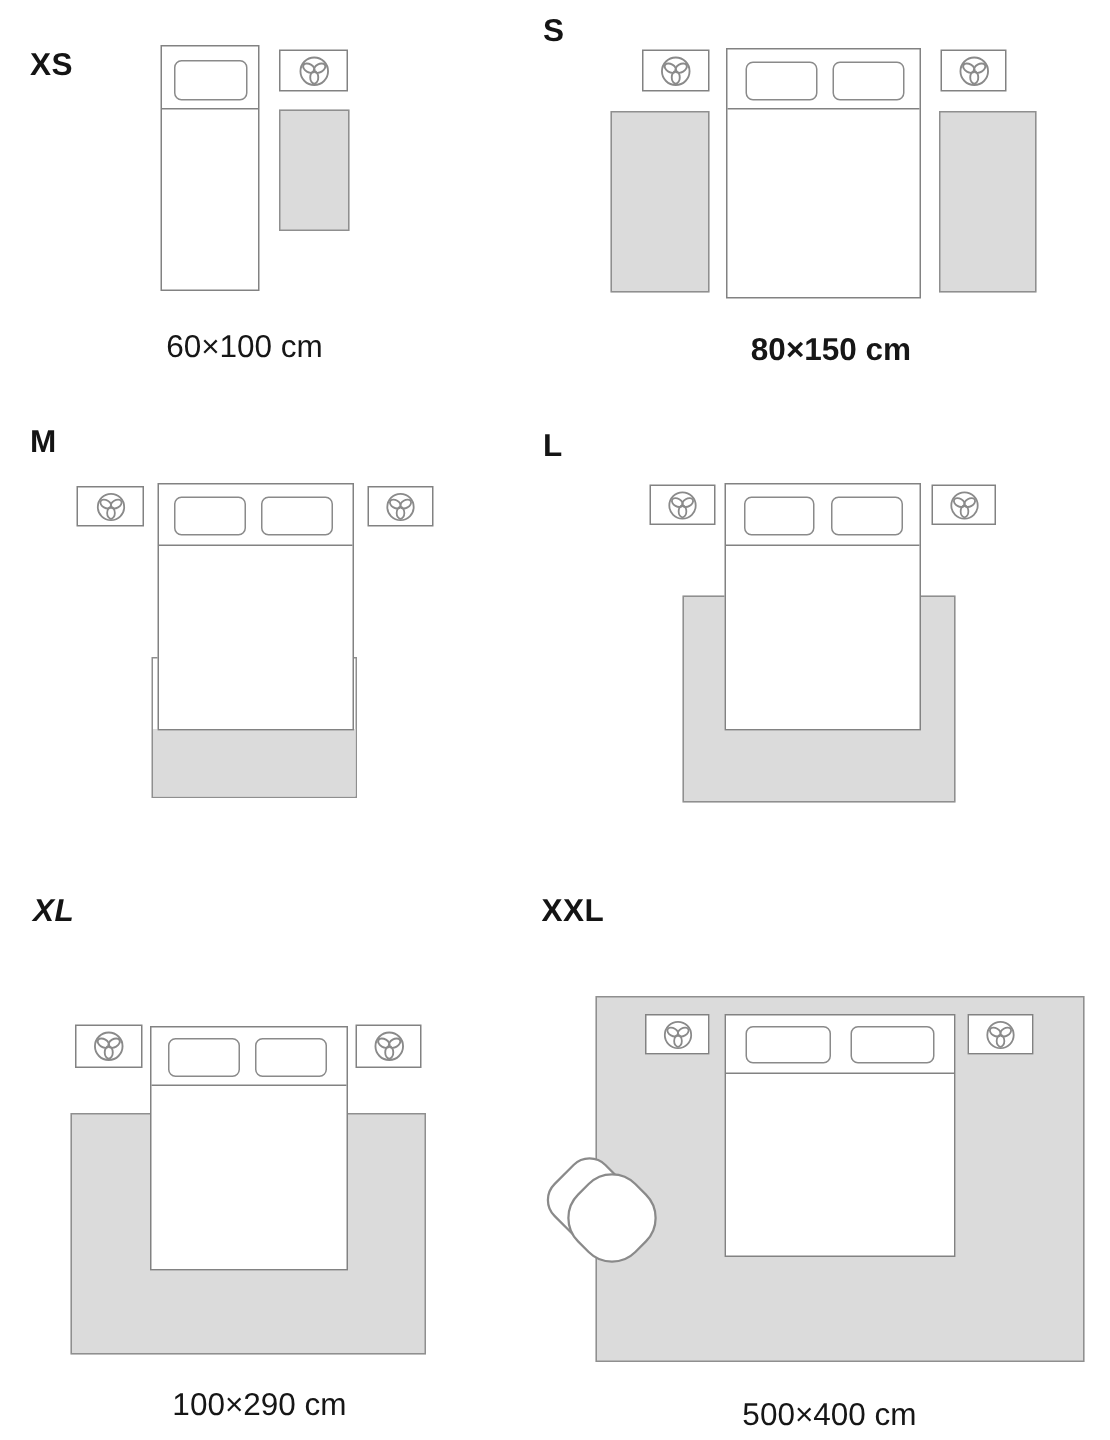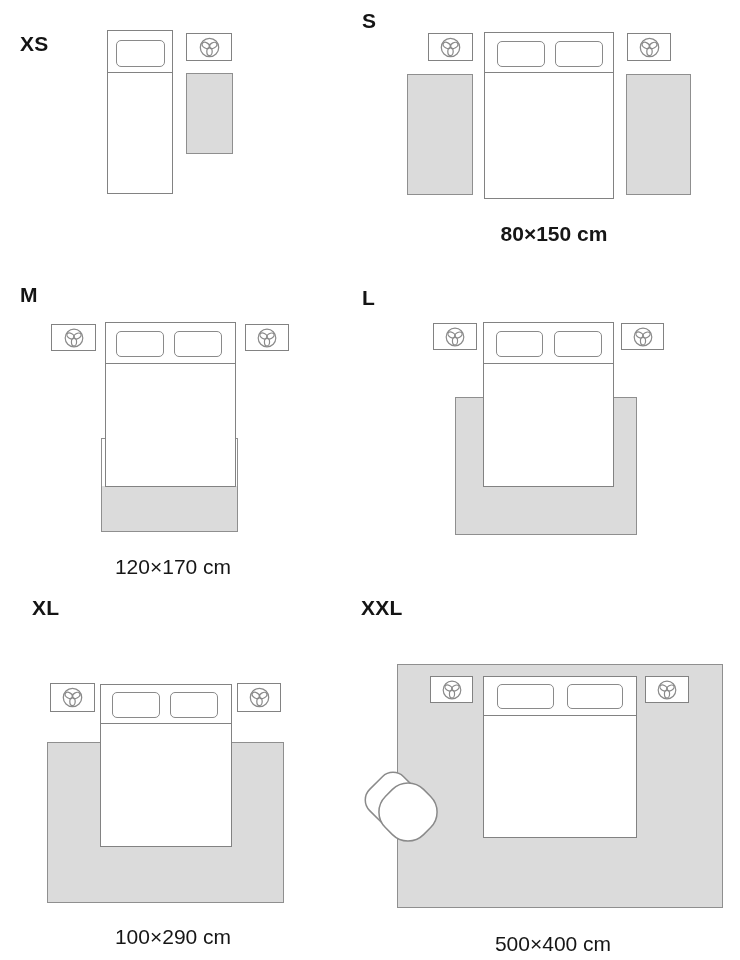--- a/index.html
+++ b/index.html
@@ -107,20 +107,21 @@
   </div>
 
   <div class="nightstand" style="left:186px; top:33px; width:46px; height:28px;">
     <svg width="23" height="23" viewBox="0 0 24 24">
         <use href="#plant-glyph"></use>
       </svg>
   </div>
 
   <div class="rug" style="left:186px; top:73px; width:47px; height:81px;"></div>
 
+  <div class="caption" style="left:53px; top:221px;">60×100 cm</div>
 
   <div class="tier-label" style="left:362px; top:10px;">S</div>
 
   <div class="nightstand" style="left:428px; top:33px; width:45px; height:28px;">
     <svg width="23" height="23" viewBox="0 0 24 24">
         <use href="#plant-glyph"></use>
       </svg>
   </div>
 
   <div class="bed" style="left:484px; top:32px; width:130px; height:167px;">
@@ -159,21 +160,20 @@
   <div class="nightstand" style="left:245px; top:324px; width:44px; height:27px;">
     <svg width="22" height="22" viewBox="0 0 24 24">
         <use href="#plant-glyph"></use>
       </svg>
   </div>
 
   <div class="rug rug-under-white" style="left:101px; top:438px; width:137px; height:94px;">
     <div class="rug-exposed" style="height:45px;"></div>
   </div>
 
-  <div class="caption" style="left:63px; top:556px;">120×170 cm</div>
 
   <div class="tier-label" style="left:362px; top:287px;">L</div>
 
   <div class="nightstand" style="left:433px; top:323px; width:44px; height:27px;">
     <svg width="22" height="22" viewBox="0 0 24 24">
         <use href="#plant-glyph"></use>
       </svg>
   </div>
 
   <div class="bed" style="left:483px; top:322px; width:131px; height:165px;">
@@ -185,21 +185,21 @@
 
   <div class="nightstand" style="left:621px; top:323px; width:43px; height:27px;">
     <svg width="22" height="22" viewBox="0 0 24 24">
         <use href="#plant-glyph"></use>
       </svg>
   </div>
 
   <div class="rug" style="left:455px; top:397px; width:182px; height:138px;"></div>
 
 
-  <div class="tier-label" style="left:32px; top:597px;">XL</div>
+  <div class="tier-label" style="left:22px; top:597px;font-style:italic;">XL</div>
 
   <div class="nightstand" style="left:50px; top:683px; width:45px; height:29px;">
     <svg width="23" height="23" viewBox="0 0 24 24">
         <use href="#plant-glyph"></use>
       </svg>
   </div>
 
   <div class="bed" style="left:100px; top:684px; width:132px; height:163px;">
     <div class="bed-head" style="height:39px;">
       <div class="pillow" style="left:11px; top:7px; width:48px; height:26px;"></div>

